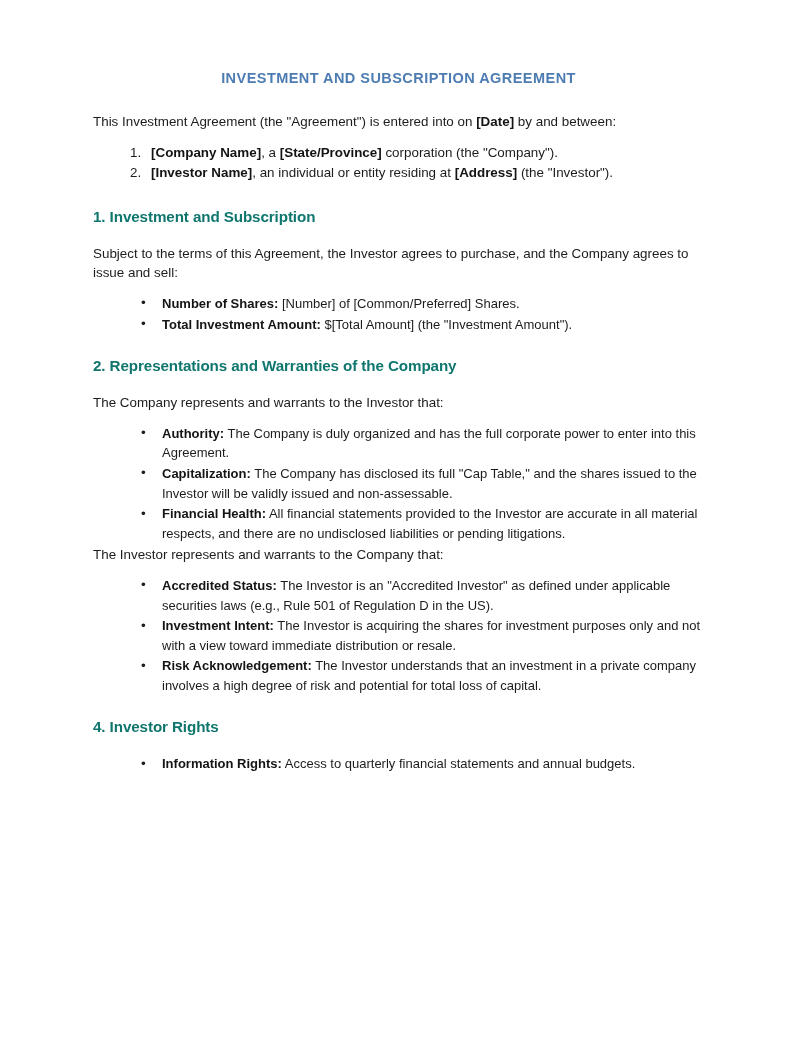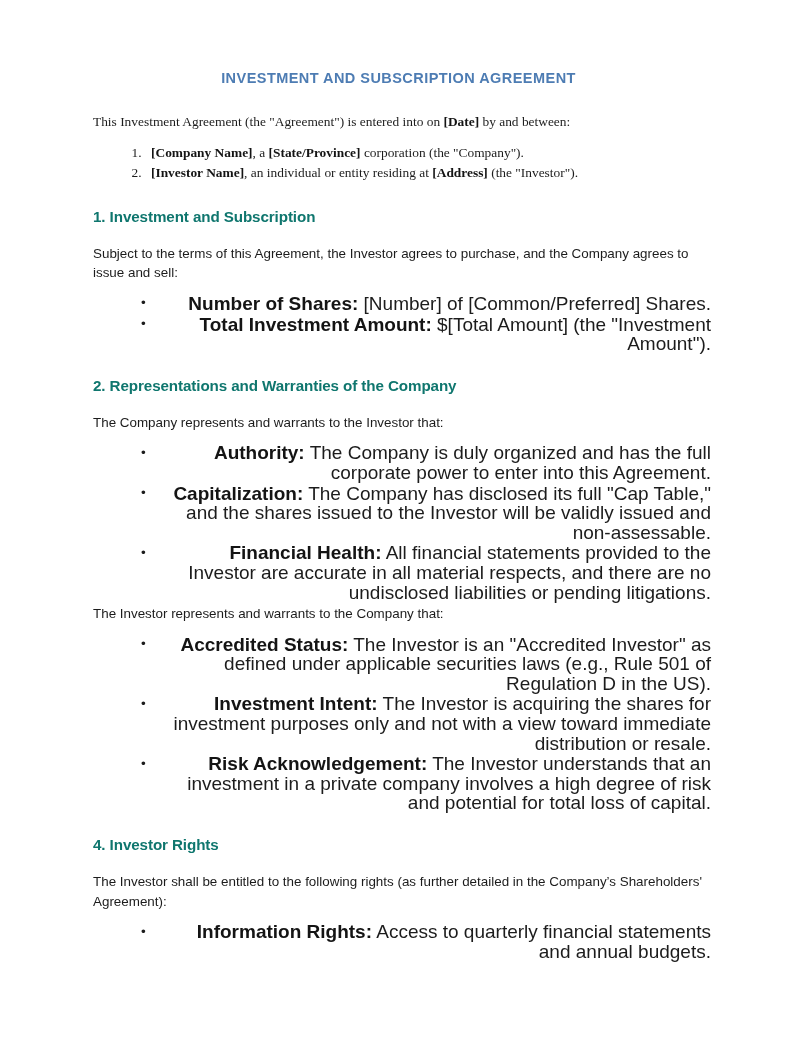--- a/index.html
+++ b/index.html
@@ -59,23 +59,22 @@
   }
   ol.num-list li {
     padding-left: 6px;
     margin: 0 0 1px 0;
   }
 
   ul.bullet-list {
     margin: 4px 0 0 0;
     padding: 0 0 0 47px;
     list-style: none;
-    font-size: 19px;
+    font-size: 13px;
     line-height: 19.6px;
-    text-align: right;
   }
   ul.bullet-list li {
     position: relative;
     padding-left: 22px;
     margin: 0 0 1px 0;
   }
   ul.bullet-list li::before {
     content: "\2022";
     position: absolute;
     left: 1px;
@@ -84,21 +83,21 @@
     color: #1c1c1c;
     line-height: 19.6px;
   }
 
   .lbl {
     font-weight: bold;
     color: #141414;
   }
 
   .sec-block { margin-bottom: 2px; }
-  .intro-wrap { margin-bottom: 24px; font-family: Liberation Serif, serif; }
+  .intro-wrap { margin-bottom: 24px; }
 </style>
 </head>
 <body>
 
 <div class="page">
 
   <h1 class="doc-title">INVESTMENT AND SUBSCRIPTION AGREEMENT</h1>
 
   <div class="intro-wrap">
     <p class="body-text"><span>This Investment Agreement (the "Agreement") is entered into on </span><span class="lbl">[Date]</span><span> by and between:</span></p>
@@ -132,19 +131,18 @@
     <p class="body-text">The Investor represents and warrants to the Company that:</p>
     <ul class="bullet-list">
       <li><span class="lbl">Accredited Status:</span><span> The Investor is an "Accredited Investor" as defined under applicable securities laws (e.g., Rule 501 of Regulation D in the US).</span></li>
       <li><span class="lbl">Investment Intent:</span><span> The Investor is acquiring the shares for investment purposes only and not with a view toward immediate distribution or resale.</span></li>
       <li><span class="lbl">Risk Acknowledgement:</span><span> The Investor understands that an investment in a private company involves a high degree of risk and potential for total loss of capital.</span></li>
     </ul>
   </div>
 
   <div class="sec-block">
     <h2 class="section-heading">4. Investor Rights</h2>
-    <p class="body-text">The Investor shall be entitled to the following rights (as further detailed in the Company’s Shareholders' Agreement):</p>
     <ul class="bullet-list">
       <li><span class="lbl">Information Rights:</span><span> Access to quarterly financial statements and annual budgets.</span></li>
     </ul>
   </div>
 
 </div>
 
 </body></html>

